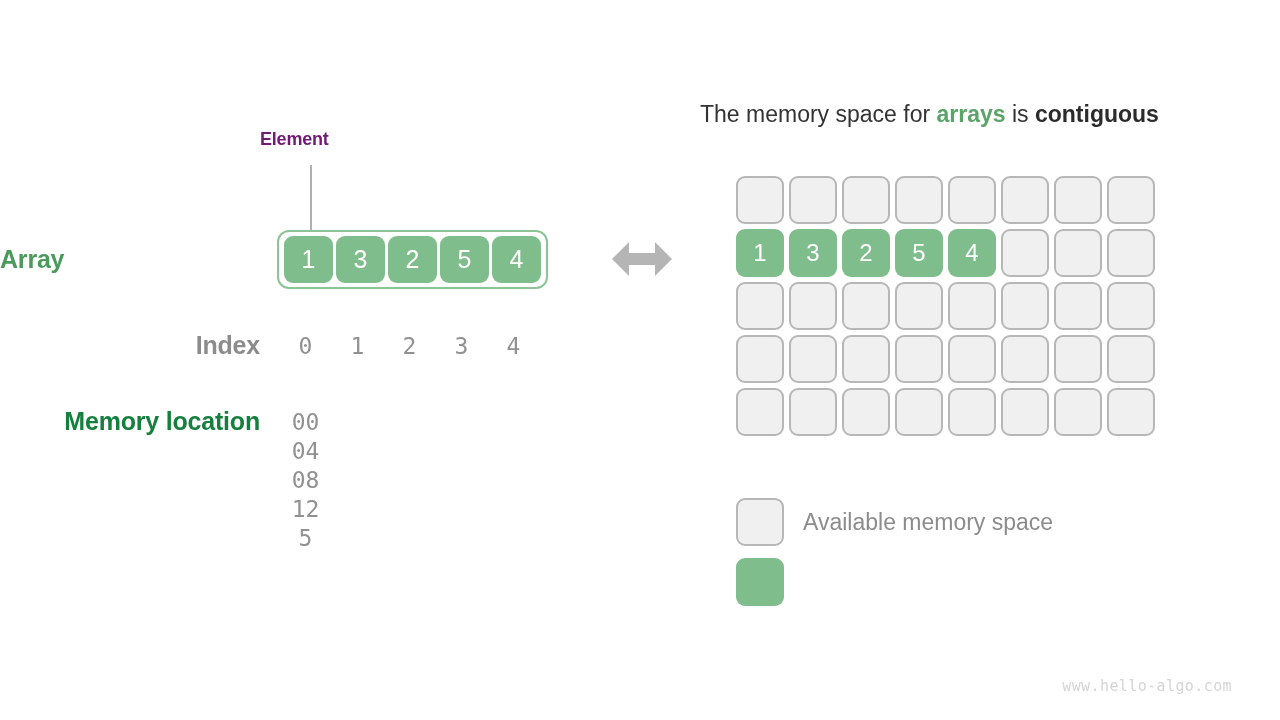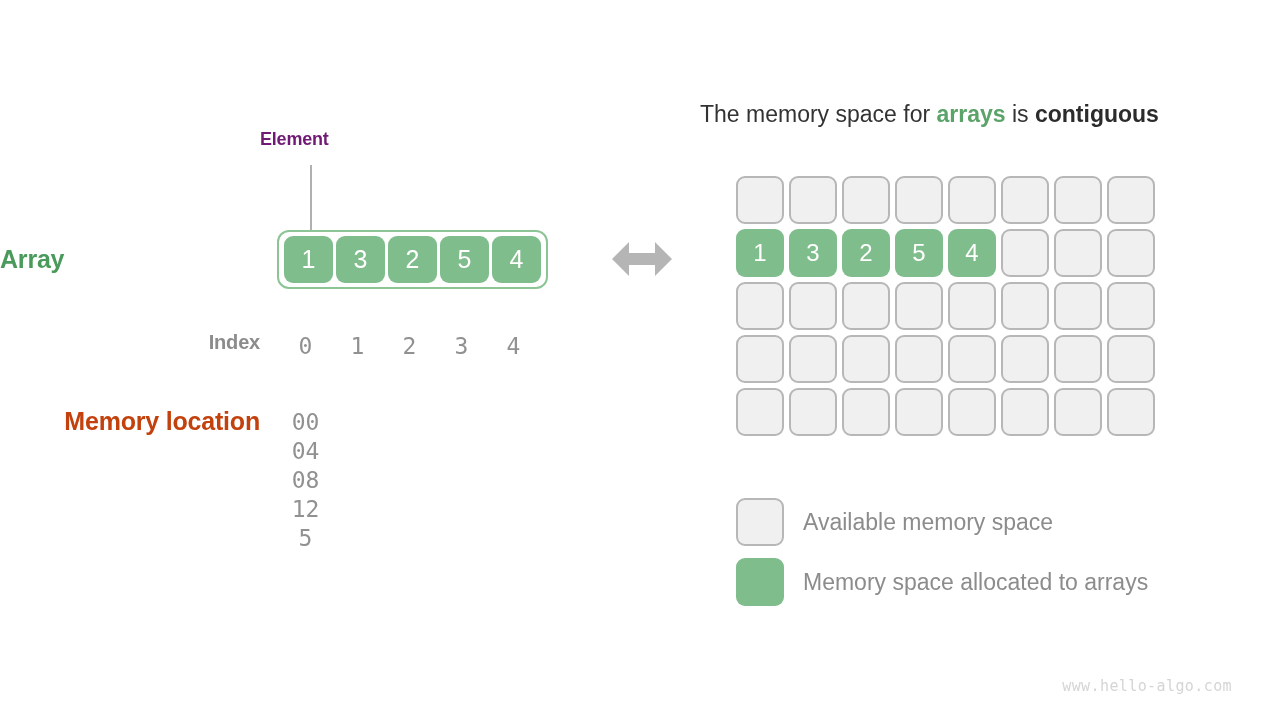--- a/index.html
+++ b/index.html
@@ -49,35 +49,35 @@
     color: #4a9a5b;
     letter-spacing: -0.2px;
   }
 
   #index-row-label {
     position: absolute;
     left: 0px;
     top: 331px;
     width: 260px;
     text-align: right;
-    font-size: 20px;
+    font-size: 25px;
     font-weight: bold;
     color: #8c8c8c;
     letter-spacing: -0.2px;
   }
 
   #memory-row-label {
     position: absolute;
     left: 0px;
     top: 407px;
     width: 260px;
     text-align: right;
     font-size: 25px;
     font-weight: bold;
-    color: #c2410c;
+    color: #15803d;
     letter-spacing: -0.2px;
   }
 
   
   #array-container {
     position: absolute;
     left: 277px;
     top: 230px;
     width: 271px;
     height: 59px;
@@ -306,17 +306,16 @@
   <div class="mem-cell"></div>
 </div>
 
 <div id="legend">
   <div class="legend-row">
     <div class="legend-swatch available"></div>
     <div class="legend-text">Available memory space</div>
   </div>
   <div class="legend-row">
     <div class="legend-swatch allocated"></div>
-    <div class="legend-text">Memory space allocated to arrays</div>
   </div>
 </div>
 
 <div id="watermark">www.hello-algo.com</div>
 
 </body></html>

